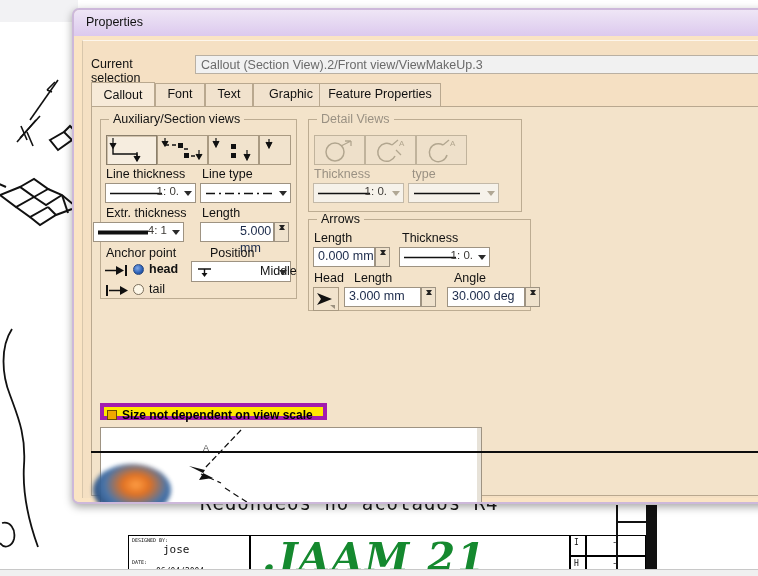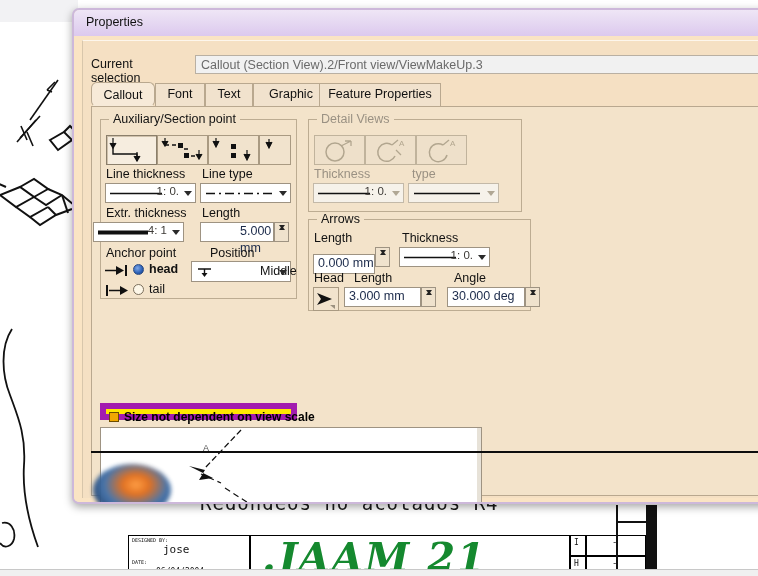--- a/index.html
+++ b/index.html
@@ -129,22 +129,22 @@
   .spinner .up:after{top:3px;border-bottom:4px solid #222;}
   .spinner .dn:after{bottom:3px;border-top:4px solid #222;}
 
   .radio{position:absolute;width:11px;height:11px;border-radius:50%;box-sizing:border-box;
          border:1px solid #7b6f5c;background:#fdf7e8;}
   .radio.on{background:radial-gradient(circle at 38% 35%, #7fa8e8 0%, #2a5fb5 60%, #143a80 100%);border:1px solid #2a4a80;}
   .radio-text{position:absolute;font-size:12.5px;font-weight:bold;color:#111;}
 
   
   #hl-row{
-    position:absolute;left:8px;top:296px;height:17px;width:197px;
-    background:#ffe800;border:6px solid #a21caf;box-sizing:border-box;
+    position:absolute;left:8px;top:296px;height:17px;width:227px;
+    background:#ffe800;border:4px solid #a21caf;box-sizing:border-box;
   }
   #hl-check{position:absolute;left:3px;top:3px;width:10px;height:10px;
             background:#f0a800;border:1px solid #6b4c00;box-sizing:border-box;}
   #hl-text{position:absolute;left:18px;top:1px;font-size:12px;font-weight:bold;color:#000;white-space:nowrap;}
 
   
   #preview{
     position:absolute;left:8px;top:320px;width:382px;height:87px;
     background:#ffffff;border:1px solid #9e9382;box-sizing:border-box;overflow:hidden;
   }
@@ -239,31 +239,31 @@
 
   <div id="dlg-body">
     <div id="dlg-inner">
 
       <div class="sel-row">
         <div class="sel-label">Current selection :</div>
         <div class="sel-input">Callout (Section View).2/Front view/ViewMakeUp.3</div>
       </div>
 
       <div id="tabstrip">
-        <div class="tab active" style="left:0px;width:64px;border-radius:6px;">Callout</div>
+        <div class="tab active" style="left:0px;width:64px;">Callout</div>
         <div class="tab" style="left:64px;width:50px;">Font</div>
         <div class="tab" style="left:114px;width:48px;">Text</div>
         <div class="tab" style="left:162px;width:76px;">Graphic</div>
         <div class="tab" style="left:228px;width:122px;">Feature Properties</div>
       </div>
 
       <div id="tabpanel">
 
         <div class="groupbox" style="left:8px;top:12px;width:197px;height:180px;">
-          <div class="grouplabel">Auxiliary/Section point</div>
+          <div class="grouplabel">Auxiliary/Section views</div>
         </div>
 
         <div class="iconbtn pressed" style="left:14px;top:28px;width:51px;height:30px;">
           <svg width="49" height="28" viewBox="0 0 49 28">
             <path d="M6 11 L6 18 L30 18 L30 25" stroke="#111" fill="none" stroke-width="1.4"></path>
             <path d="M6 2 L6 11 M3 7 L6 12 L9 7" stroke="#111" fill="#111" stroke-width="1.2"></path>
             <path d="M30 16 L30 25 M27 20 L30 25 L33 20" stroke="#111" fill="#111" stroke-width="1.2"></path>
           </svg>
         </div>
         <div class="iconbtn" style="left:65px;top:28px;width:51px;height:30px;">
@@ -395,21 +395,21 @@
           <span class="arrow"></span>
         </div>
 
         <div class="groupbox" style="left:216px;top:112px;width:223px;height:92px;">
           <div class="grouplabel">Arrows</div>
         </div>
 
         <div class="fld-label" style="left:222px;top:124px;">Length</div>
         <div class="fld-label" style="left:310px;top:124px;">Thickness</div>
 
-        <div class="spinbox" style="left:221px;top:147px;width:62px;height:20px;">0.000 mm</div>
+        <div class="spinbox" style="left:221px;top:140px;width:62px;height:20px;">0.000 mm</div>
         <div class="spinner" style="left:283px;top:140px;height:20px;">
           <div class="up"></div>
           <div class="dn"></div>
         </div>
 
         <div class="combo" style="left:307px;top:140px;width:91px;height:20px;">
           <svg style="position:absolute;left:4px;top:7px;" width="52" height="5">
             <line x1="0" y1="2.5" x2="52" y2="2.5" stroke="#111" stroke-width="1.4"></line>
           </svg>
           <span class="cval">1: 0.</span>

